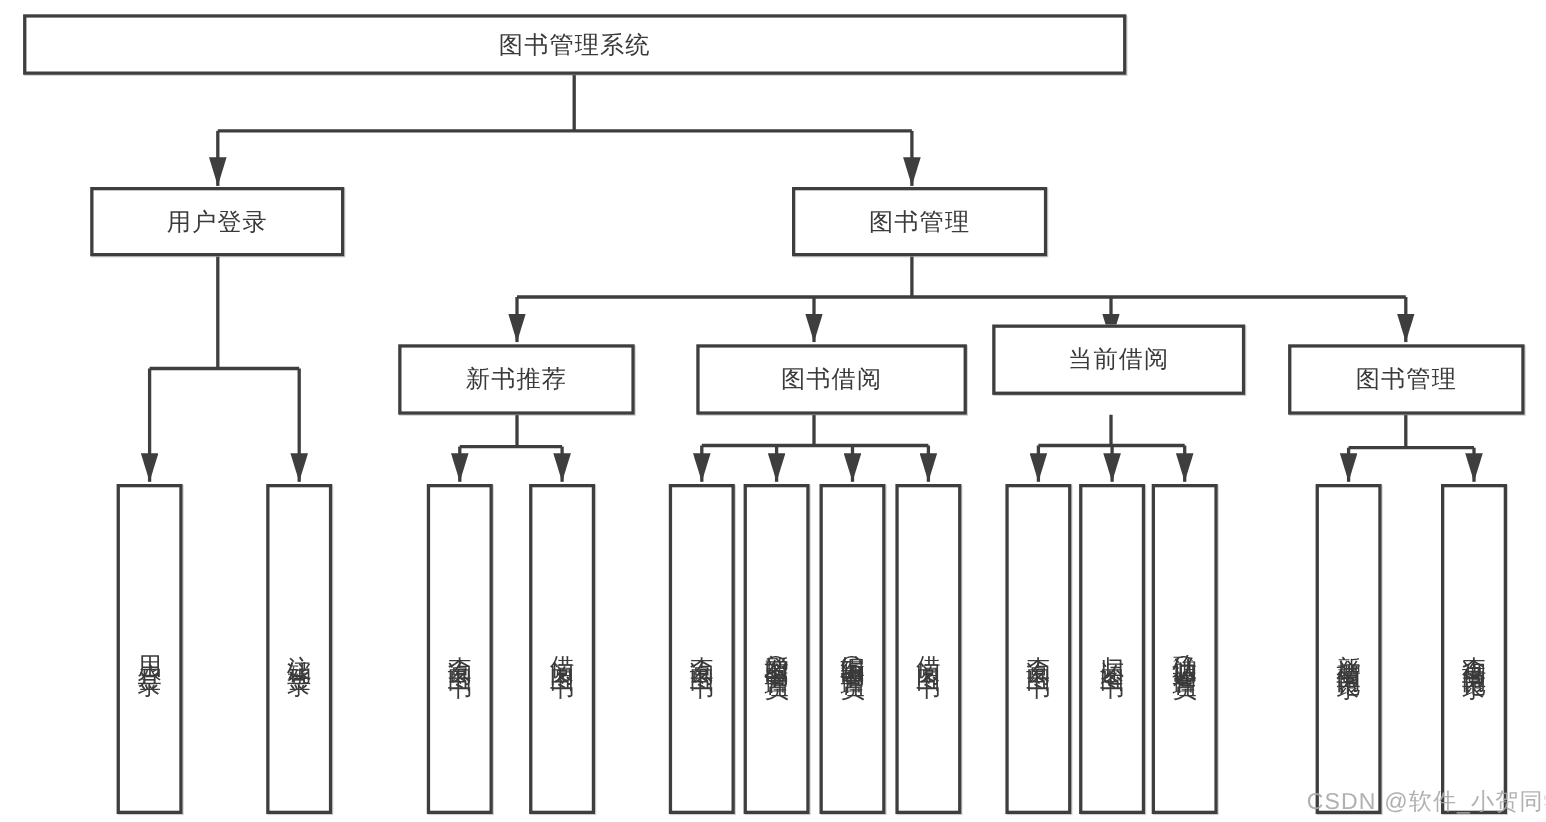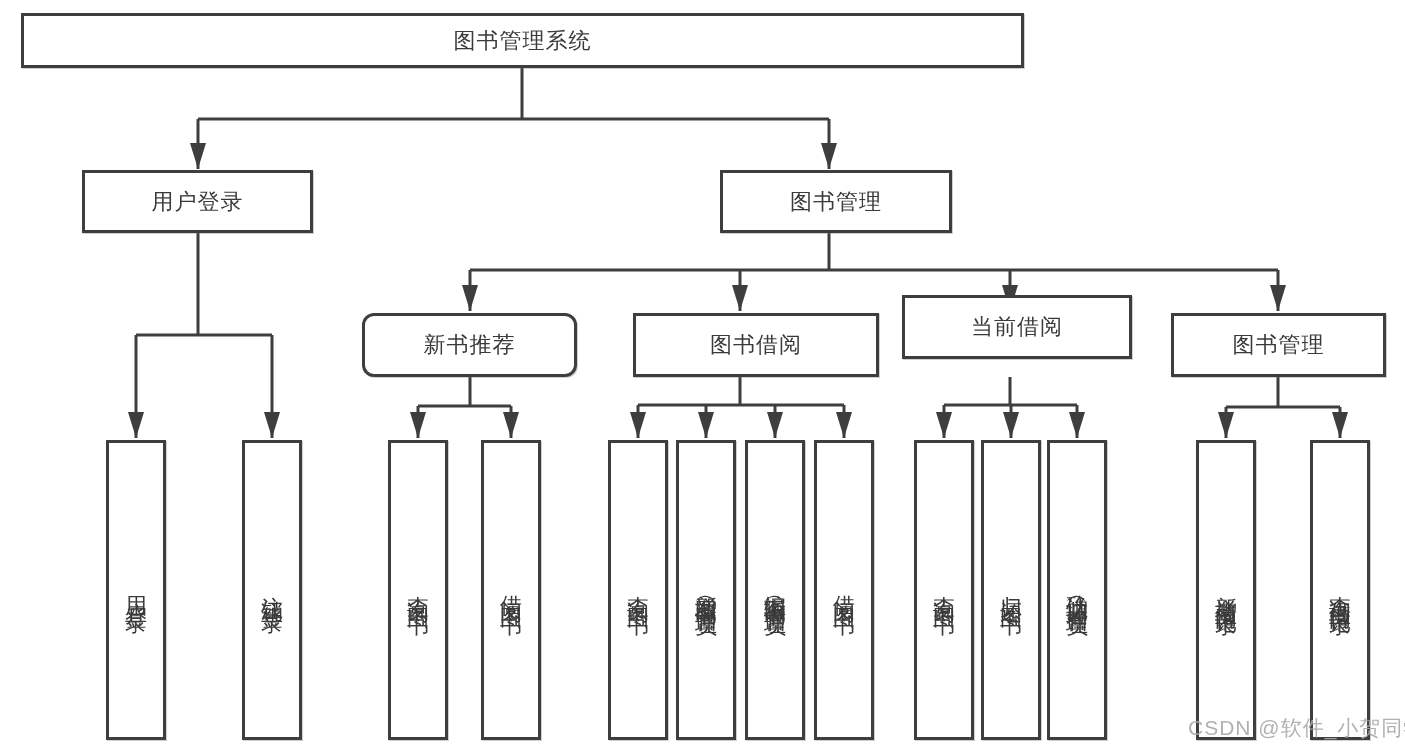--- a/index.html
+++ b/index.html
@@ -32,21 +32,21 @@
     align-items: center;
     justify-content: center;
     color: #3a3a3a;
     font-size: 22px;
     letter-spacing: 1px;
     box-shadow: 1px 1px 0 rgba(120,120,120,0.35);
   }
   .node.h-root   { left: 21px;  top: 13px;  width: 1003px; height: 55px; }
   .node.h-login  { left: 82px;  top: 170px; width: 231px;  height: 63px; }
   .node.h-mgmt   { left: 720px; top: 170px; width: 232px;  height: 63px; }
-  .node.l3-a     { left: 362px; top: 313px; width: 215px;  height: 64px; border-radius: 12px; }
+  .node.l3-a     { left: 362px; top: 313px; width: 215px;  height: 64px; }
   .node.l3-b     { left: 633px; top: 313px; width: 246px;  height: 64px; }
   .node.l3-c     { left: 902px; top: 295px; width: 230px;  height: 64px; }
   .node.l3-d     { left: 1171px;top: 313px; width: 215px;  height: 64px; }
   .leaf {
     position: absolute;
     box-sizing: border-box;
     border: 3px solid #3e3e3e;
     background: #ffffff;
     width: 60px;
     height: 300px;

